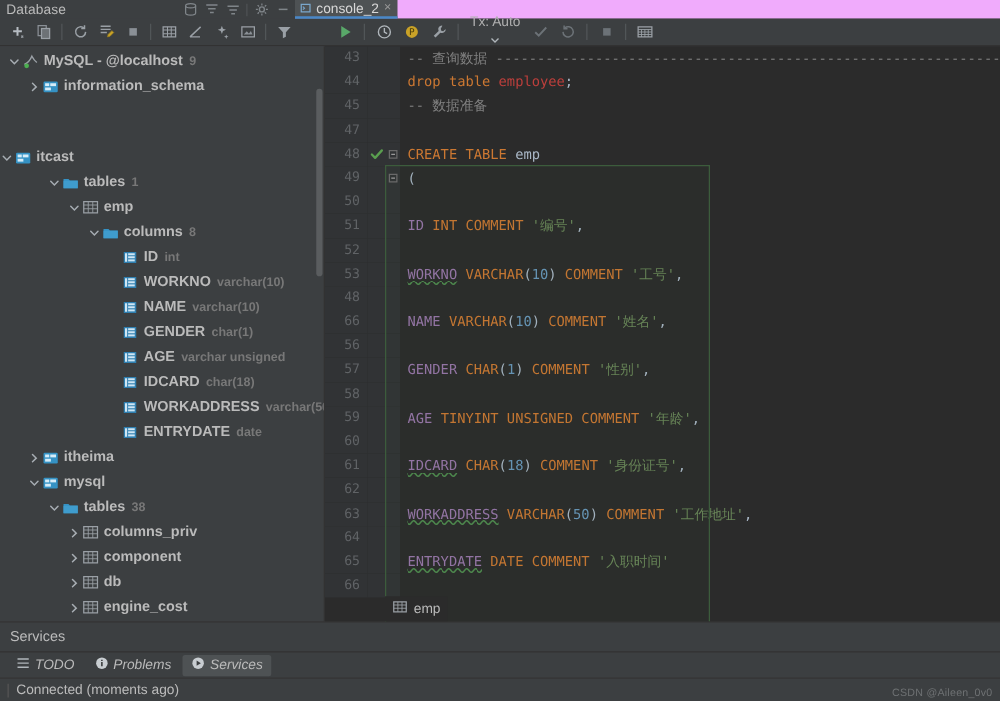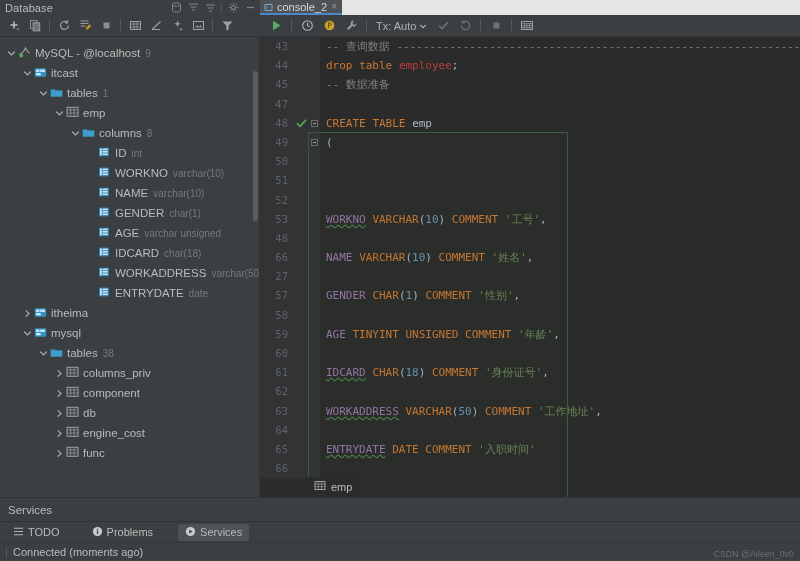--- a/index.html
+++ b/index.html
@@ -9,30 +9,30 @@
     font-family: "Liberation Sans", sans-serif;
     font-size: 11.5px;
     color: #bbbbbb;
     overflow: hidden;
   }
   #app { position: relative; width: 800px; height: 561px; display: flex; flex-direction: column; }
 
   
   .toprow { display: flex; height: 15px; background: #3c3f41; flex: 0 0 auto; }
   .dbpanel-header {
-    width: 260px; display: flex; align-items: center;
+    width: 236px; display: flex; align-items: center;
     padding-left: 5px; background: #3c3f41; position: relative;
   }
   .dbpanel-title { font-size: 11px; color: #bbbbbb; letter-spacing: .1px; }
   .dbpanel-header-icons { position: absolute; right: 2px; top: 0; display: flex; align-items: center; height: 15px; gap: 1px; }
   .hdr-ico { width: 16px; height: 14px; display: flex; align-items: center; justify-content: center; opacity: .72; }
   .hdr-ico svg { display: block; }
   .hdr-sep { width: 1px; height: 10px; background: #4e5254; margin: 0 2px; }
 
-  .tabstrip { flex: 1; display: flex; align-items: flex-end; background: #e5e5e5; }
+  .tabstrip { flex: 1; display: flex; align-items: flex-end; background: #f0abfc; }
   .tab {
     display: flex; align-items: center; gap: 4px;
     height: 15px; padding: 0 5px 0 4px;
     background: #4e5254; border-bottom: 2px solid #4a88c7;
     position: relative; top: 0;
   }
   .tab-label { font-size: 11px; color: #d8d8d8; }
   .tab-close { font-size: 10px; color: #9a9a9a; line-height: 1; }
   .tab-ico { width: 9px; height: 9px; }
 
@@ -45,32 +45,32 @@
   .ed-toolbar {
     flex: 1; display: flex; align-items: center; gap: 2px;
     padding-left: 6px; background: #3c3f41; border-bottom: 1px solid #323232;
   }
   .tbtn {
     width: 20px; height: 20px; display: flex; align-items: center; justify-content: center;
     border-radius: 2px;
   }
   .tbtn svg { display: block; }
   .tsep { width: 1px; height: 13px; background: #515658; margin: 0 3px; }
-  .txlabel { font-size: 11px; color: #b0b0b0; display: flex; align-items: center; gap: 3px; padding: 0 4px; }
+  .txlabel { font-size: 11px; color: #b0b0b0; display: flex; align-items: center; gap: 3px; padding: 0 4px; flex-direction: column; }
 
   
   .main { flex: 1; display: flex; min-height: 0; }
 
   
   .dbtree {
     width: 260px; background: #3c3f41; position: relative;
     overflow: hidden; border-right: 1px solid #323232;
   }
   .tree-inner { padding-top: 2px; }
-  .trow { display: flex; align-items: flex-end; height: 20px; padding-right: 4px; white-space: nowrap; }
+  .trow { display: flex; align-items: center; height: 20px; padding-right: 4px; white-space: nowrap; font-weight: bold; }
   .arrow { width: 11px; height: 11px; flex: 0 0 11px; display:flex; align-items:center; justify-content:center; }
   .arrow.empty { visibility: hidden; }
   .arrow svg { display: block; }
   .tico { width: 14px; height: 14px; flex: 0 0 14px; margin-right: 4px; display:flex; align-items:center; justify-content:center;}
   .tlabel { font-size: 11.5px; color: #bbbbbb; }
   .tsub { font-size: 10px; color: #787878; margin-left: 5px; }
 
   .vscroll {
     position: absolute; right: 1px; top: 34px; width: 5px; height: 150px;
     background: #5a5d5f; border-radius: 3px;
@@ -125,21 +125,21 @@
   .chip-label { font-size: 11px; color: #bbbbbb; font-family: "Liberation Sans", sans-serif; }
 
   
   .services-panel { height: 24px; background: #3c3f41; border-top: 1px solid #323232;
                     display: flex; align-items: center; padding-left: 8px; flex: 0 0 auto; }
   .services-title { font-size: 11.5px; color: #bbbbbb; }
 
   .statusbars { flex: 0 0 auto; }
   .toolwin-bar {
     height: 21px; background: #3c3f41; border-top: 1px solid #323232;
-    display: flex; align-items: center; gap: 18px; padding-left: 6px;
+    display: flex; align-items: center; gap: 2px; padding-left: 6px; font-style: italic;
   }
   .twbtn { display: flex; align-items: center; gap: 4px; height: 17px; padding: 0 7px; border-radius: 2px; }
   .twbtn.active { background: #4e5254; }
   .twbtn span.lbl { font-size: 11px; color: #bbbbbb; }
 
   .statusbar {
     height: 19px; background: #3c3f41; display: flex; align-items: center;
     padding-left: 6px; border-top: 1px solid #343434; position: relative;
   }
   .status-text { font-size: 11px; color: #bbbbbb; }
@@ -338,20 +338,36 @@
             <span class="tico">
               <svg width="13" height="13" viewBox="0 0 13 13">
                 <path d="M1.5 8.5c2.5-1 4.5-3 6-6.5 1.3 2.5 2.2 3.7 4 5" fill="none" stroke="#9aa0a6" stroke-width="1.2"></path>
                 <circle cx="3.3" cy="9.6" r="1.9" fill="#4caf50"></circle>
               </svg>
             </span>
             <span class="tlabel">MySQL - @localhost</span>
             <span class="tsub">9</span>
           </div>
           <div class="trow" style="padding-left: 22px;">
+            <span class="arrow">
+              <svg width="9" height="9" viewBox="0 0 9 9">
+                <path d="M3 1.6L6 4.5 3 7.4" stroke="#a6acb2" stroke-width="1.2" fill="none" stroke-linecap="round"></path>
+              </svg>
+            </span>
+            <span class="tico">
+              <svg width="13" height="13" viewBox="0 0 13 13">
+                <rect x="0.8" y="2.2" width="11.4" height="8.6" rx="1" fill="#3592c4"></rect>
+                <rect x="2.1" y="3.6" width="3.3" height="2.3" fill="#d6ecf8"></rect>
+                <rect x="6.2" y="3.6" width="4.6" height="2.3" fill="#d6ecf8"></rect>
+                <rect x="2.1" y="7" width="4.6" height="2.3" fill="#d6ecf8"></rect>
+              </svg>
+            </span>
+            <span class="tlabel">information_schema</span>
+          </div>
+          <div class="trow" style=" margin-top: 37px;">
             <span class="arrow">
               <svg width="9" height="9" viewBox="0 0 9 9">
                 <path d="M1.6 3L4.5 6 7.4 3" stroke="#a6acb2" stroke-width="1.2" fill="none" stroke-linecap="round"></path>
               </svg>
             </span>
             <span class="tico">
               <svg width="13" height="13" viewBox="0 0 13 13">
                 <rect x="0.8" y="2.2" width="11.4" height="8.6" rx="1" fill="#3592c4"></rect>
                 <rect x="2.1" y="3.6" width="3.3" height="2.3" fill="#d6ecf8"></rect>
                 <rect x="6.2" y="3.6" width="4.6" height="2.3" fill="#d6ecf8"></rect>
@@ -688,20 +704,21 @@
             <div class="codeline">
               <div class="gutter">50</div>
               <div class="mark"></div>
               <div class="fold"></div>
               <div class="code"></div>
             </div>
             <div class="codeline">
               <div class="gutter">51</div>
               <div class="mark"></div>
               <div class="fold"></div>
+              <div class="code"><span class="col">ID</span><span class="punc"> </span><span class="k">INT</span><span class="punc"> </span><span class="k">COMMENT</span><span class="punc"> </span><span class="str">'编号'</span><span class="punc">,</span></div>
             </div>
             <div class="codeline">
               <div class="gutter">52</div>
               <div class="mark"></div>
               <div class="fold"></div>
               <div class="code"></div>
             </div>
             <div class="codeline">
               <div class="gutter">53</div>
               <div class="mark"></div>
@@ -714,21 +731,21 @@
               <div class="fold"></div>
               <div class="code"></div>
             </div>
             <div class="codeline">
               <div class="gutter">66</div>
               <div class="mark"></div>
               <div class="fold"></div>
               <div class="code"><span class="col">NAME</span><span class="punc"> </span><span class="k">VARCHAR</span><span class="punc">(</span><span class="num">10</span><span class="punc">)</span><span class="punc"> </span><span class="k">COMMENT</span><span class="punc"> </span><span class="str">'姓名'</span><span class="punc">,</span></div>
             </div>
             <div class="codeline">
-              <div class="gutter">27</div>
+              <div class="gutter">56</div>
               <div class="mark"></div>
               <div class="fold"></div>
               <div class="code"></div>
             </div>
             <div class="codeline">
               <div class="gutter">57</div>
               <div class="mark"></div>
               <div class="fold"></div>
               <div class="code"><span class="col">GENDER</span><span class="punc"> </span><span class="k">CHAR</span><span class="punc">(</span><span class="num">1</span><span class="punc">)</span><span class="punc"> </span><span class="k">COMMENT</span><span class="punc"> </span><span class="str">'性别'</span><span class="punc">,</span></div>
             </div>

